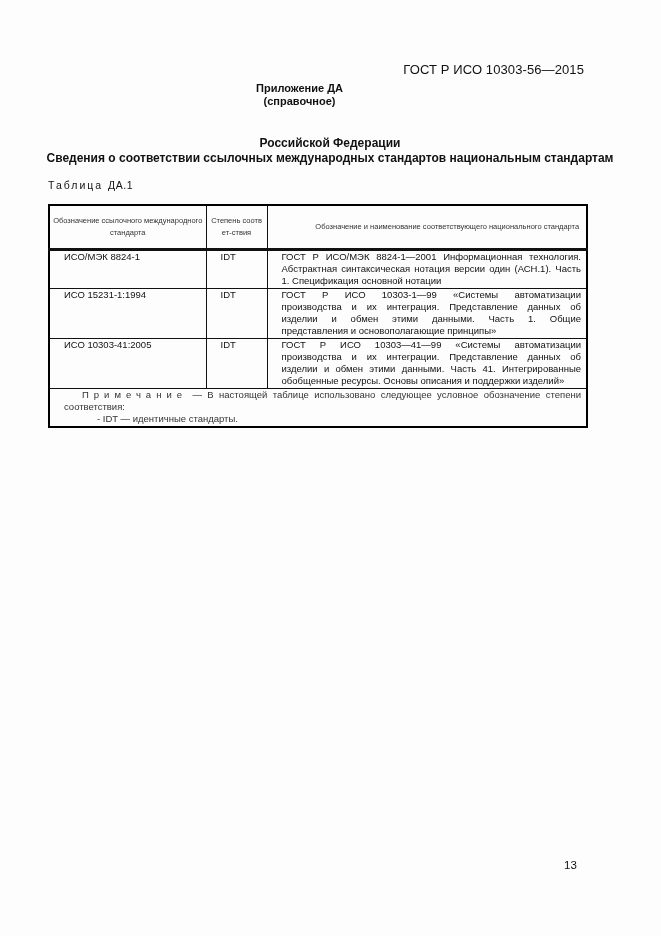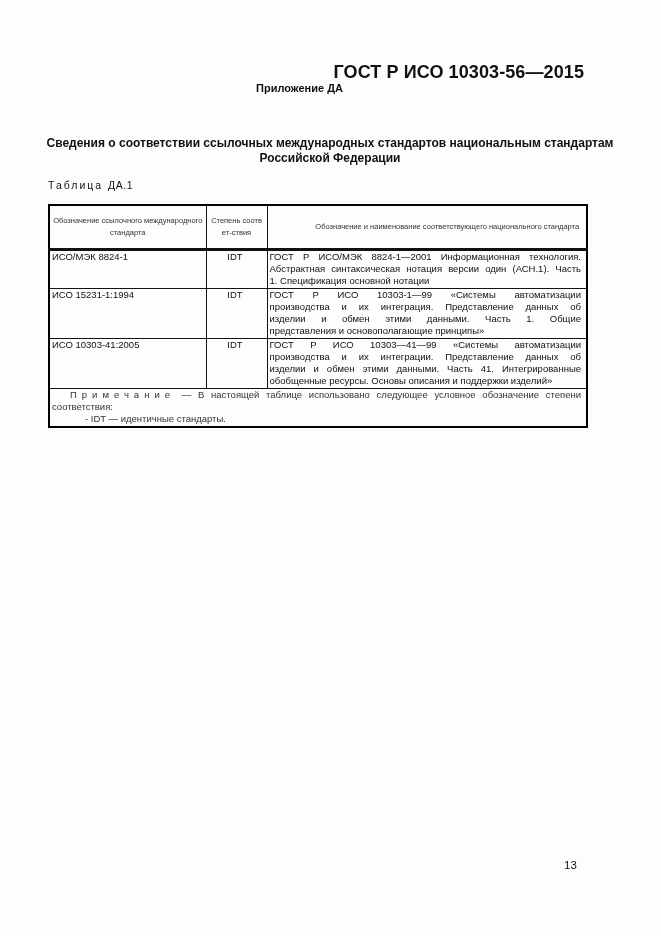--- a/index.html
+++ b/index.html
@@ -6,21 +6,21 @@
   body {
     width: 661px; height: 936px;
     background: #fdfdfd;
     position: relative;
     font-family: "Liberation Sans", "DejaVu Sans", sans-serif;
     color: #111;
     overflow: hidden;
   }
   .doc-code {
     position: absolute; right: 77px; top: 62px;
-    font-weight: bold; font-size: 18px; letter-spacing: 0.1px;
+    font-weight: normal; font-size: 13px; letter-spacing: 0.1px;
   }
   .annex {
     position: absolute; left: 0; width: 599px; top: 82px;
     text-align: center; font-weight: bold; font-size: 11px; line-height: 13px;
   }
   .main-title {
     position: absolute; left: 40px; width: 580px; top: 136px;
     text-align: center; font-weight: bold; font-size: 12px; line-height: 15px;
   }
   .table-caption {
@@ -39,26 +39,26 @@
   table.std th {
     font-weight: normal; font-size: 7.5px; line-height: 12px;
     color: #333; text-align: center; vertical-align: middle;
     height: 42px; padding: 0 3px;
     border-right: 1.5px solid #111;
     border-bottom: 3px solid #111;
   }
   table.std th:last-child { border-right: none; padding-left: 44px; }
   table.std td {
     font-size: 9.5px; line-height: 12px; vertical-align: top;
-    padding: 0 5px 1px 2px;
+    padding: 0 5px 1px 14px;
     border-right: 1.5px solid #111;
     border-bottom: 1.5px solid #111;
   }
   table.std td:last-child { border-right: none; text-align: justify; text-align-last: auto; }
-  table.std td.deg { text-align: center; }
+  table.std td.deg { }
   .justify-lines span { display: block; text-align: justify; text-align-last: justify; }
   .justify-lines span.last { text-align-last: left; }
   td.note {
     font-size: 7.5px; line-height: 10px; color: #333;
     padding: 0 5px 3px 6px;
     text-align: left !important;
     border-radius: 9px;
   }
   .note-line1 { display: block; text-align: justify; text-align-last: justify; padding-left: 18px; }
   .note-spaced { letter-spacing: 5px; }
@@ -68,25 +68,26 @@
     font-size: 11.5px;
   }
 </style>
 </head>
 <body>
 
 <div class="doc-code">ГОСТ Р ИСО 10303-56—2015</div>
 
 <div class="annex">
   <div>Приложение ДА</div>
+  <div>(справочное)</div>
 </div>
 
 <div class="main-title">
+  <div>Российской Федерации</div>
   <div>Сведения о соответствии ссылочных международных стандартов национальным стандартам</div>
-  <div>Российской Федерации</div>
 </div>
 
 <div class="table-caption">
   <span>Таблица</span>
   <span class="num">ДА.1</span>
 </div>
 
 <table class="std">
   <colgroup>
       <col class="c1">

